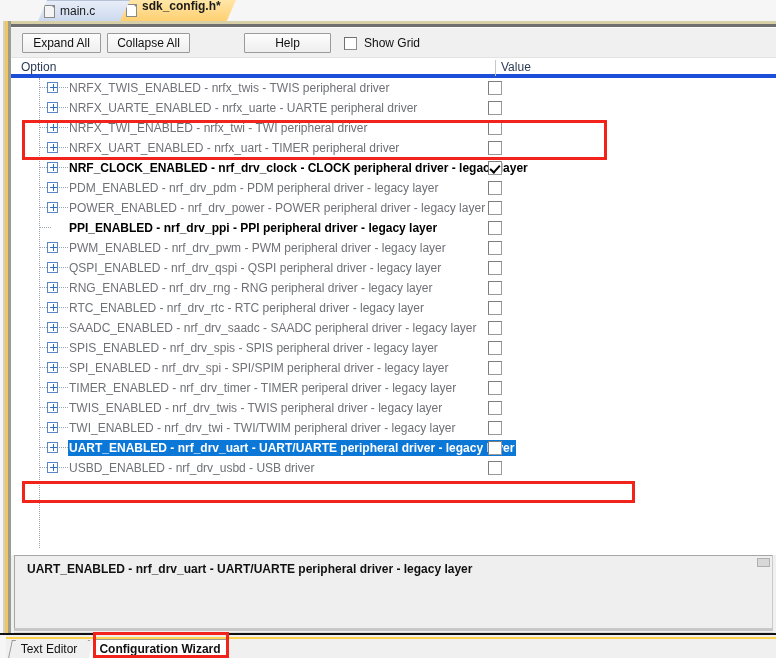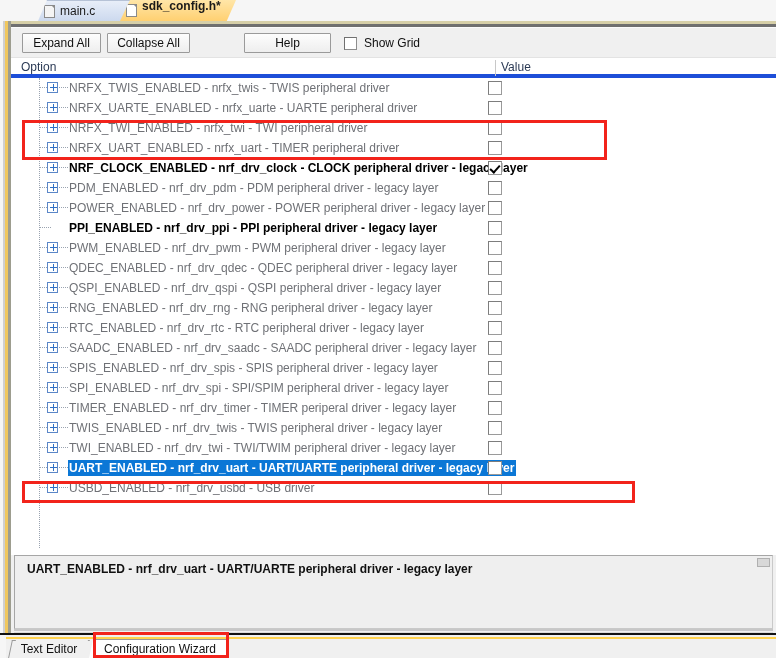--- a/index.html
+++ b/index.html
@@ -281,21 +281,21 @@
   .vtab-text-shape {
     position: absolute; left: 10px; top: 5px;
     width: 78px; height: 18px;
     border-left: 1px solid #9a9a9a;
     transform: skewX(-12deg);
     border-top: 1px solid #9a9a9a;
   }
   .vtab-wizard {
     left: 93px; width: 134px;
     background: #ffffff;
-    font-weight: normal;
+    font-weight: bold;
   }
   .vtab-wizard-shape {
     position: absolute; left: 91px; top: 4px;
     width: 136px; height: 20px;
     background: #ffffff;
     border-top: 1px solid #9a9a9a;
     border-right: 1px solid #9a9a9a;
     transform: skewX(-12deg);
   }
 </style>
@@ -402,27 +402,20 @@
               <div class="tick"></div>
               <div class="expander"></div>
               <div class="dots"></div>
               <div class="rlabel">PWM_ENABLED - nrf_drv_pwm - PWM peripheral driver - legacy layer</div>
               <div class="vcbx"></div>
             </div>
             <div class="row">
               <div class="tick"></div>
               <div class="expander"></div>
               <div class="dots"></div>
-              <div class="rlabel">QDEC_ENABLED - nrf_drv_qdec - QDEC peripheral driver - legacy layer</div>
-              <div class="vcbx"></div>
-            </div>
-            <div class="row">
-              <div class="tick"></div>
-              <div class="expander"></div>
-              <div class="dots"></div>
               <div class="rlabel">QSPI_ENABLED - nrf_drv_qspi - QSPI peripheral driver - legacy layer</div>
               <div class="vcbx"></div>
             </div>
             <div class="row">
               <div class="tick"></div>
               <div class="expander"></div>
               <div class="dots"></div>
               <div class="rlabel">RNG_ENABLED - nrf_drv_rng - RNG peripheral driver - legacy layer</div>
               <div class="vcbx"></div>
             </div>

